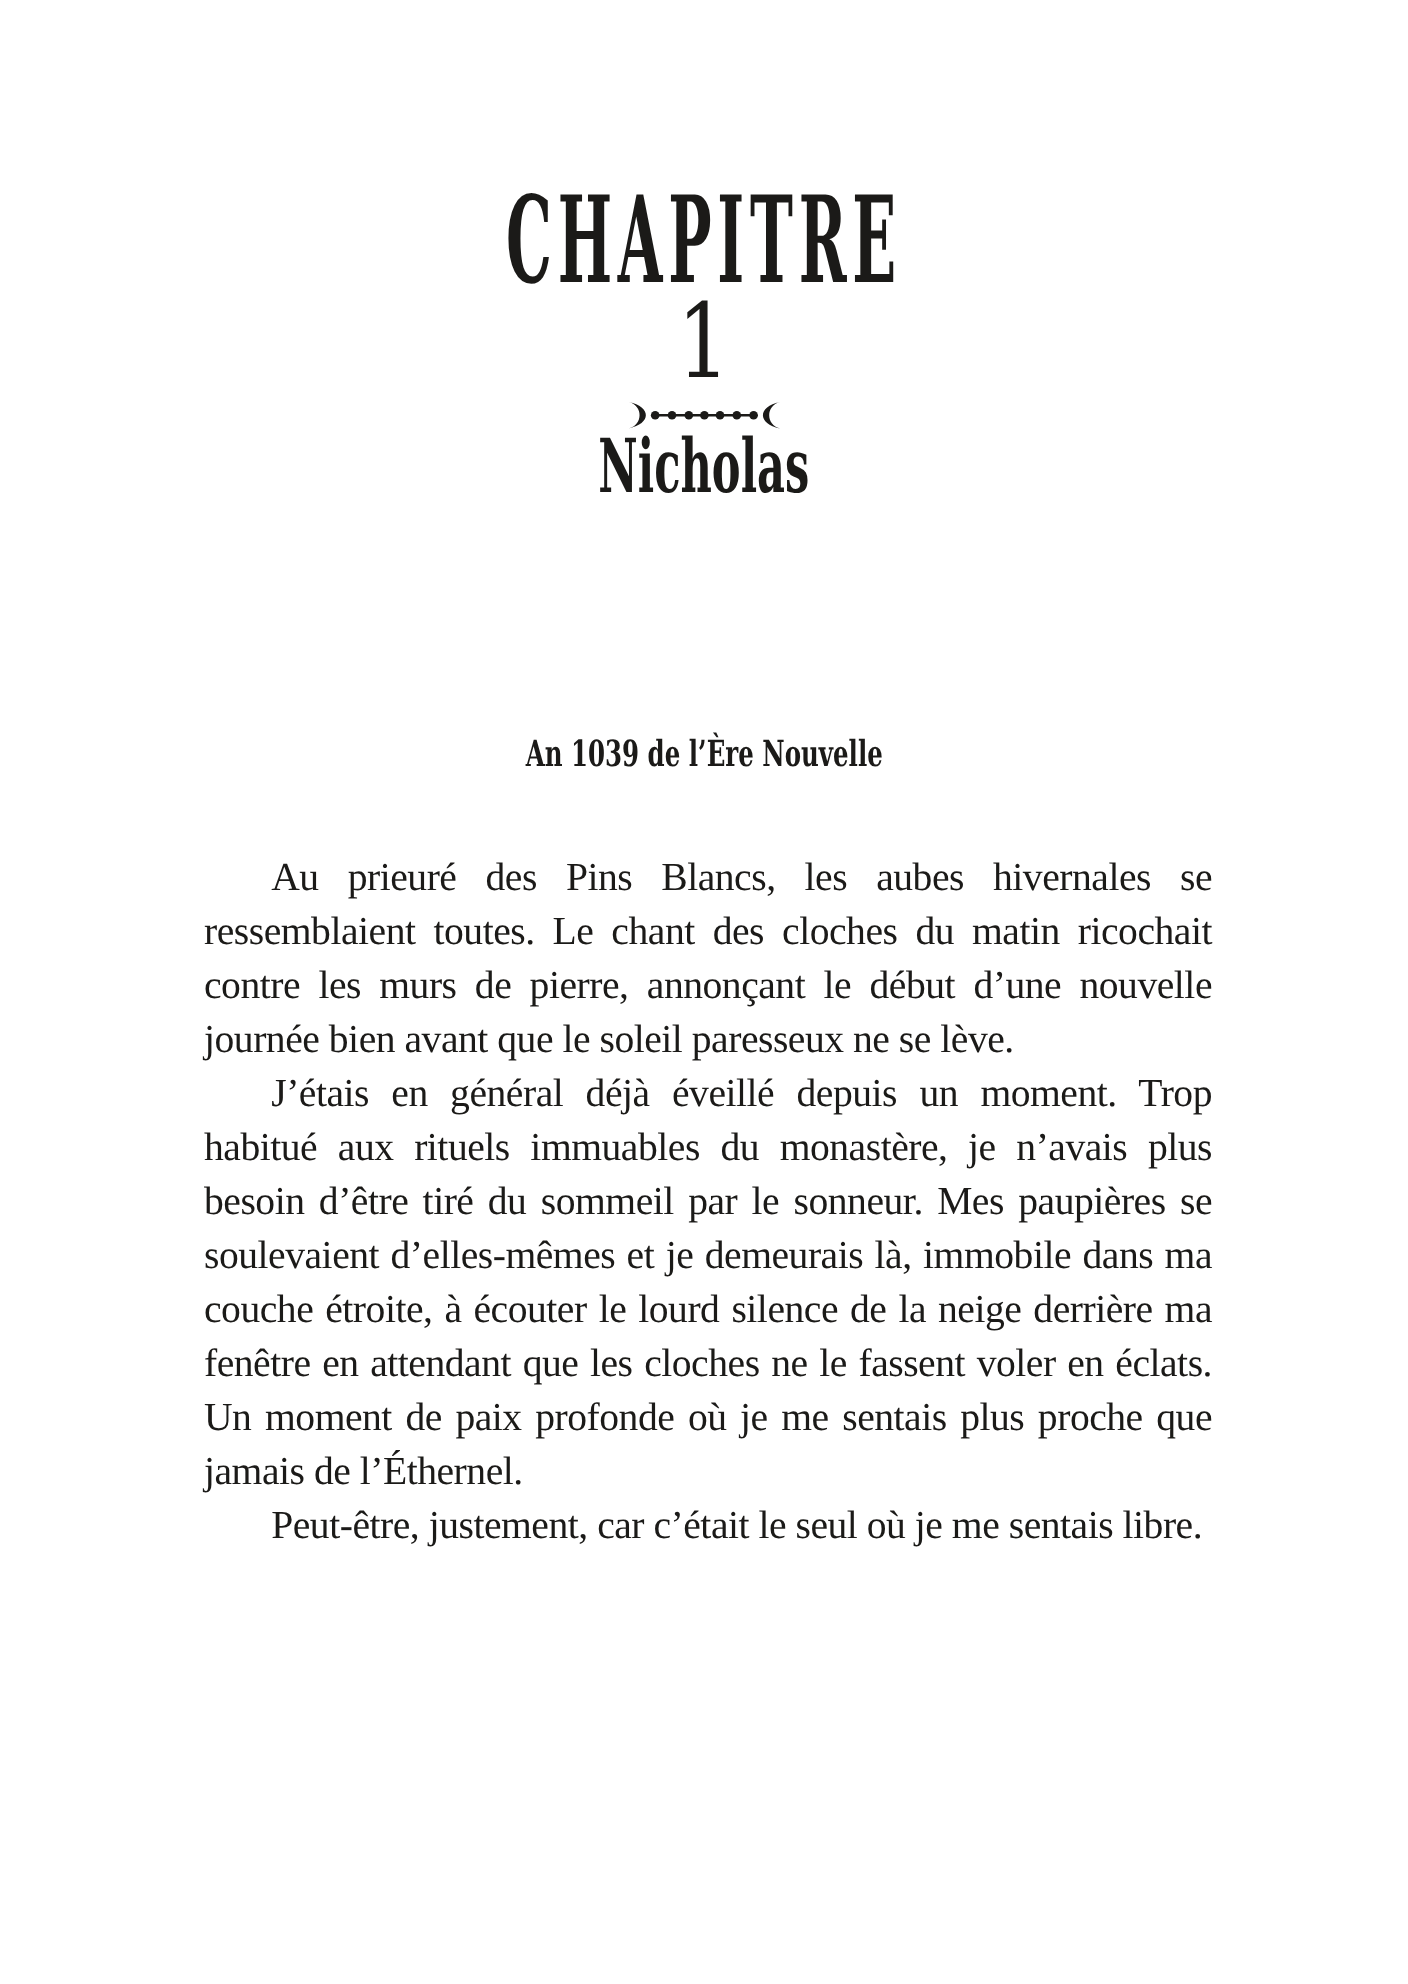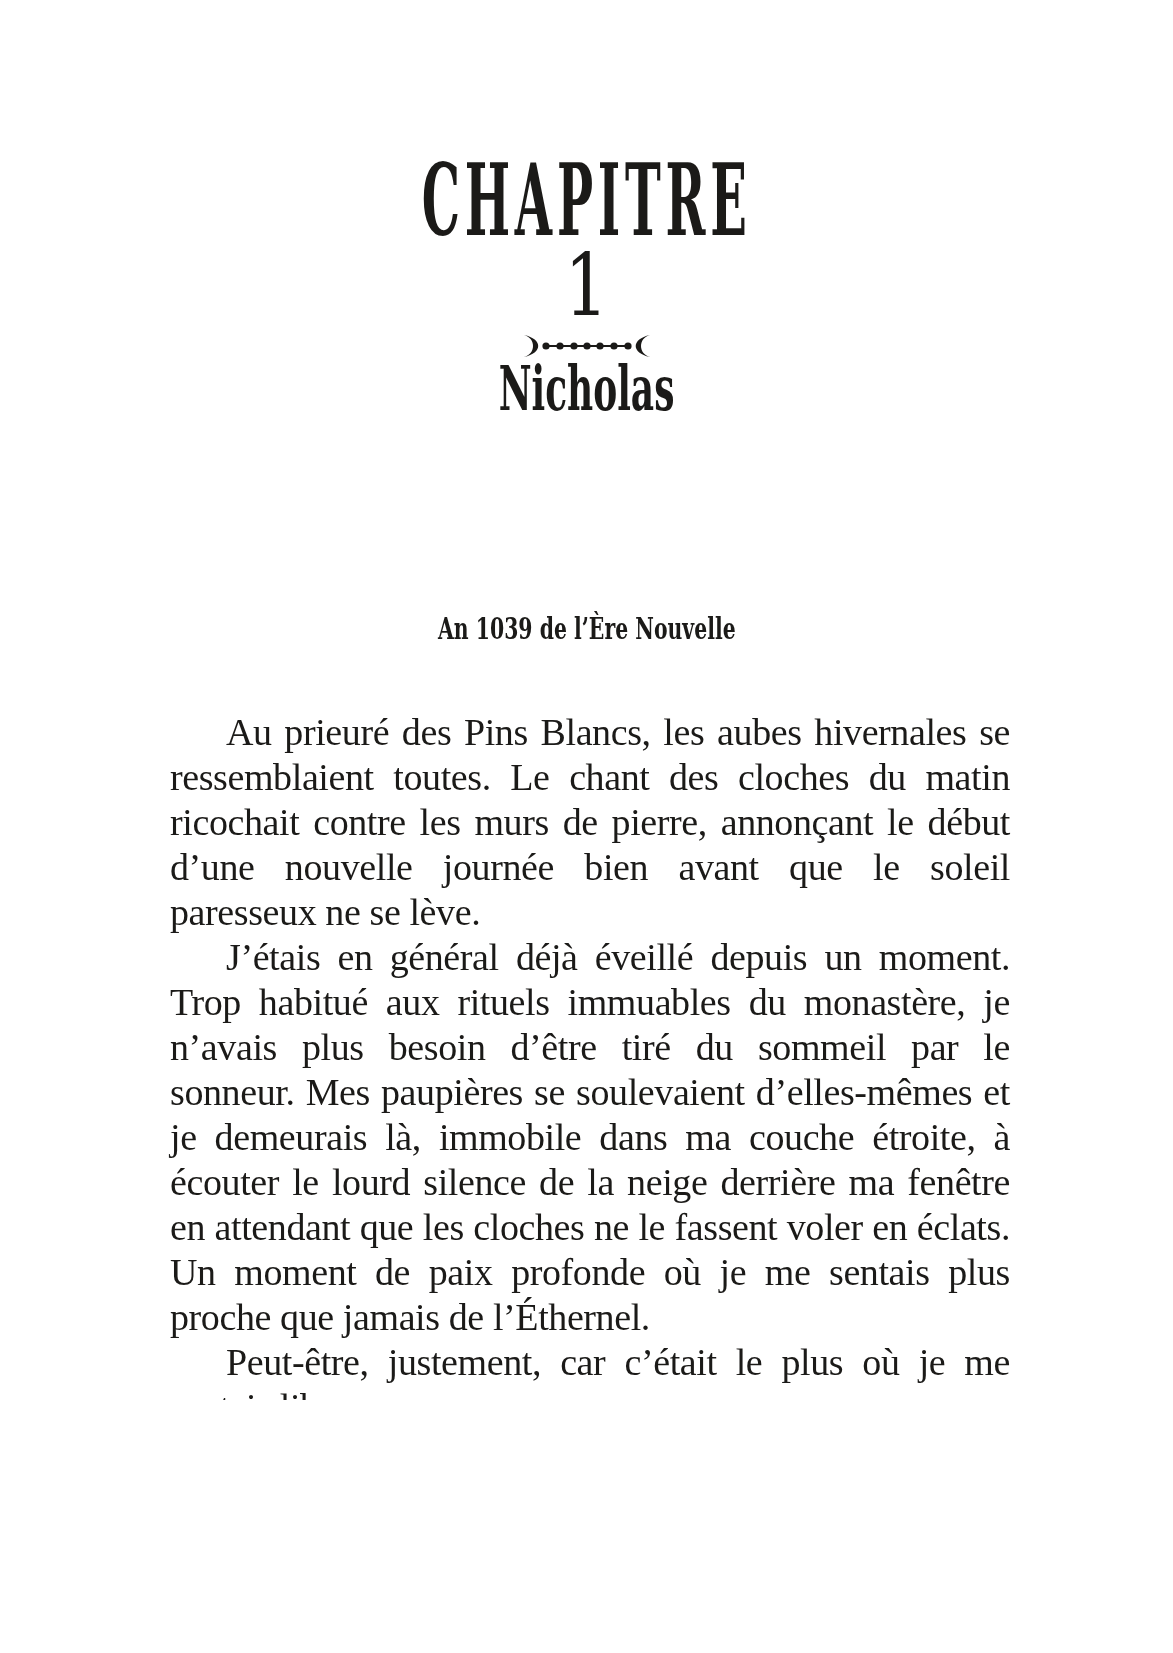--- a/index.html
+++ b/index.html
@@ -78,21 +78,21 @@
     display: inline-block;
     transform: scale(0.68, 1);
     transform-origin: center;
   }
   
   .body-text {
     position: absolute;
     left: 170px;
     top: 710px;
     width: 840px;
-    font-size: 38px;
+    font-size: 33px;
     line-height: 45px;
     letter-spacing: -0.4px;
     text-align: justify;
     hyphens: auto;
     -webkit-hyphens: auto;
   }
   .body-text p {
     margin: 0;
     text-indent: 56px;
   }
@@ -157,21 +157,21 @@
     <span class="cond">Nicholas</span>
   </div>
 
   <div class="centered-row epigraph">
     <span class="cond">An 1039 de l’Ère Nouvelle</span>
   </div>
 
   <div class="body-text">
     <p lang="fr">Au prieuré des Pins Blancs, les aubes hivernales se ressemblaient toutes. Le chant des cloches du matin ricochait contre les murs de pierre, annonçant le début d’une nouvelle journée bien avant que le soleil paresseux ne se lève.</p>
     <p lang="fr">J’étais en général déjà éveillé depuis un moment. Trop habitué aux rituels immuables du monastère, je n’avais plus besoin d’être tiré du sommeil par le sonneur. Mes paupières se soulevaient d’elles-mêmes et je demeurais là, immobile dans ma couche étroite, à écouter le lourd silence de la neige derrière ma fenêtre en attendant que les cloches ne le fassent voler en éclats. Un moment de paix profonde où je me sentais plus proche que jamais de l’Éthernel.</p>
-    <p lang="fr">Peut-être, justement, car c’était le plus où je me sentais libre.</p>
+    <p lang="fr">Peut-être, justement, car c’était le seul où je me sentais libre.</p>
   </div>
 
   <div class="footer">
     <svg width="36" height="16" viewBox="0 0 36 16" aria-hidden="true">
       <path class="ink" d="M2,1 C10,3 10,13 2,15 C15,12 15,4 2,1 Z"></path>
       <circle class="ink" cx="19" cy="8" r="2.4"></circle>
       <rect class="ink" x="23" y="7" width="11" height="2.2"></rect>
     </svg>
     <span class="page-number">9</span>
     <svg width="36" height="16" viewBox="0 0 36 16" aria-hidden="true">

